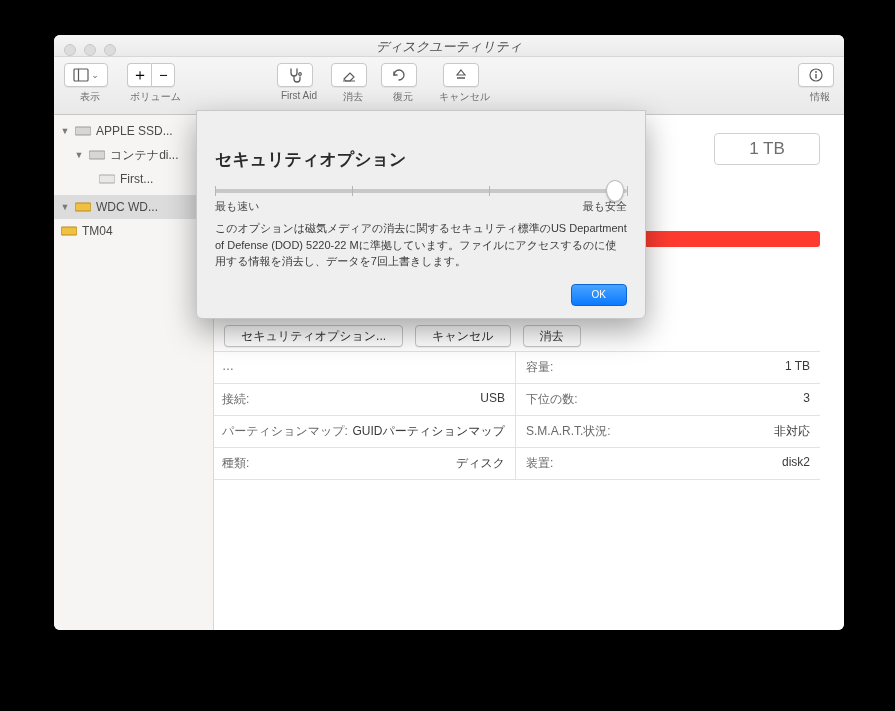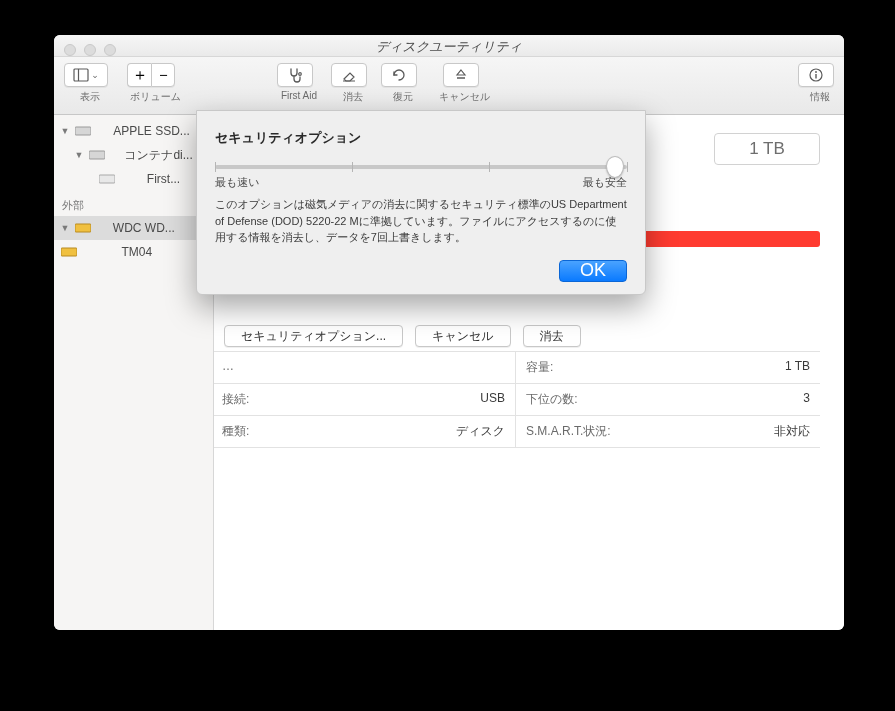--- a/index.html
+++ b/index.html
@@ -31,21 +31,21 @@
 
 .body { flex: 1; display: flex; min-height: 0; }
 
 
 .sidebar { width: 160px; background: #f6f5f4; border-right: 1px solid #d7d7d7; font-size: 12px; color: #4a4a4a; overflow: hidden; }
 .side-section { padding-top: 4px; }
 .side-header { font-size: 11px; color: #7a7a7a; padding: 3px 8px; }
 .side-row { display: flex; align-items: center; height: 24px; padding: 0 6px; gap: 4px; white-space: nowrap; overflow: hidden; }
 .side-row .tri { width: 10px; text-align: center; color: #7a7a7a; font-size: 9px; }
 .side-row .di { width: 18px; height: 14px; display: flex; align-items: center; justify-content: center; }
-.side-row .txt { flex: 1; overflow: hidden; text-overflow: ellipsis; text-align: center; }
+.side-row .txt { flex: 1; overflow: hidden; text-overflow: ellipsis; }
 .side-row.selected { background: #dcdcdc; }
 .eject { color: #6a6a6a; font-size: 12px; }
 
 
 .main { flex: 1; background: #fff; position: relative; overflow: hidden; }
 .capacity-badge { position: absolute; right: 24px; top: 18px; width: 106px; height: 32px; border: 1px solid #d2d2d2; border-radius: 4px; display: flex; align-items: center; justify-content: center; font-size: 17px; color: #6e6e6e; }
 .bar { position: absolute; left: 24px; right: 24px; top: 116px; height: 16px; border-radius: 3px; background: #ff3b30; }
 
 
 .info-table { position: absolute; left: -2px; right: 24px; top: 236px; display: grid; grid-template-columns: 1fr 1fr; font-size: 12px; color: #3a3a3a; }
@@ -54,29 +54,29 @@
 .info-row .k { color: #6a6a6a; }
 .info-row .v { color: #3a3a3a; }
 .info-table::after { content:""; grid-column: 1 / -1; border-top: 1px solid #e2e2e2; }
 
 
 .btnbar { position: absolute; left: 10px; top: 210px; display: flex; gap: 12px; }
 .mac-btn { height: 22px; padding: 0 16px; background: #fff; border: 1px solid #c8c8c8; border-radius: 4px; font-size: 12px; color: #333; display: flex; align-items: center; box-shadow: 0 1px 0 rgba(0,0,0,.06); }
 
 
 .sheet { position: absolute; left: 196px; top: 110px; width: 450px; background: #efefef; border: 1px solid #c8c8c8; border-radius: 0 0 6px 6px; box-shadow: 0 12px 30px rgba(0,0,0,.35); padding: 18px 18px 12px; }
-.sheet h3 { font-size: 13px; font-weight: 700; color: #2a2a2a; margin-bottom: 10px; }
+.sheet h3 { font-size: 17px; font-weight: 700; color: #2a2a2a; margin-bottom: 10px; margin-top: 19px; }
 .sheet p { font-size: 11px; color: #3a3a3a; line-height: 1.5; }
 .slider-wrap { margin: 18px 0 6px; position: relative; }
 .slider-track { height: 4px; background: #c8c8c8; border-radius: 2px; position: relative; }
 .slider-tick { position: absolute; top: -3px; width: 1px; height: 10px; background: #b5b5b5; }
 .slider-knob { position: absolute; top: -9px; width: 18px; height: 22px; background: #fff; border: 1px solid #bcbcbc; border-radius: 50% 50% 50% 50% / 45% 45% 55% 55%; box-shadow: 0 1px 2px rgba(0,0,0,.2); }
 .slider-labels { display: flex; justify-content: space-between; font-size: 11px; color: #4a4a4a; margin-top: 6px; }
 .sheet-footer { display: flex; justify-content: flex-end; margin-top: 14px; }
-.ok-btn { height: 22px; padding: 0 20px; border-radius: 4px; background: linear-gradient(#4aa3ff,#0a7aff); color: #fff; font-size: 18px; border: 1px solid #0a66d6; display: flex; align-items: center; }
+.ok-btn { height: 22px; padding: 0 20px; border-radius: 4px; background: linear-gradient(#4aa3ff,#0a7aff); color: #fff; font-size: 10px; border: 1px solid #0a66d6; display: flex; align-items: center; }
 
 svg { display: block; }
 </style>
 </head>
 <body>
 
 <div class="window">
 
   <div class="titlebar">
     <div class="traffic">
@@ -194,21 +194,20 @@
           <span class="di">
               <svg width="16" height="12" viewBox="0 0 16 12">
                 <rect x="0" y="2" width="16" height="8" rx="1" fill="#e8e8e8" stroke="#a8a8a8"></rect>
               </svg>
             </span>
           <span class="txt">First...</span>
         </div>
       </div>
 
       <div class="side-section">
-        <div class="side-header">外部</div>
         <div class="side-row selected">
           <span class="tri">▼</span>
           <span class="di">
               <svg width="16" height="12" viewBox="0 0 16 12">
                 <rect x="0" y="2" width="16" height="8" rx="1" fill="#f0c040" stroke="#b88a20"></rect>
               </svg>
             </span>
           <span class="txt">WDC WD...</span>
           <span class="eject">⏏</span>
         </div>
@@ -245,26 +244,34 @@
           </div>
         <div class="info-row">
             <span class="k">接続:</span>
             <span class="v">USB</span>
           </div>
         <div class="info-row">
             <span class="k">下位の数:</span>
             <span class="v">3</span>
           </div>
         <div class="info-row">
+            <span class="k">パーティションマップ:</span>
+            <span class="v">GUIDパーティションマップ</span>
+          </div>
+        <div class="info-row">
+            <span class="k">S.M.A.R.T.状況:</span>
+            <span class="v">非対応</span>
+          </div>
+        <div class="info-row">
             <span class="k">種類:</span>
             <span class="v">ディスク</span>
           </div>
         <div class="info-row">
-            <span class="k">S.M.A.R.T.状況:</span>
-            <span class="v">非対応</span>
+            <span class="k">装置:</span>
+            <span class="v">disk2</span>
           </div>
       </div>
     </div>
   </div>
 </div>
 
 <div class="sheet">
   <h3>セキュリティオプション</h3>
 
   <div class="slider-wrap">

